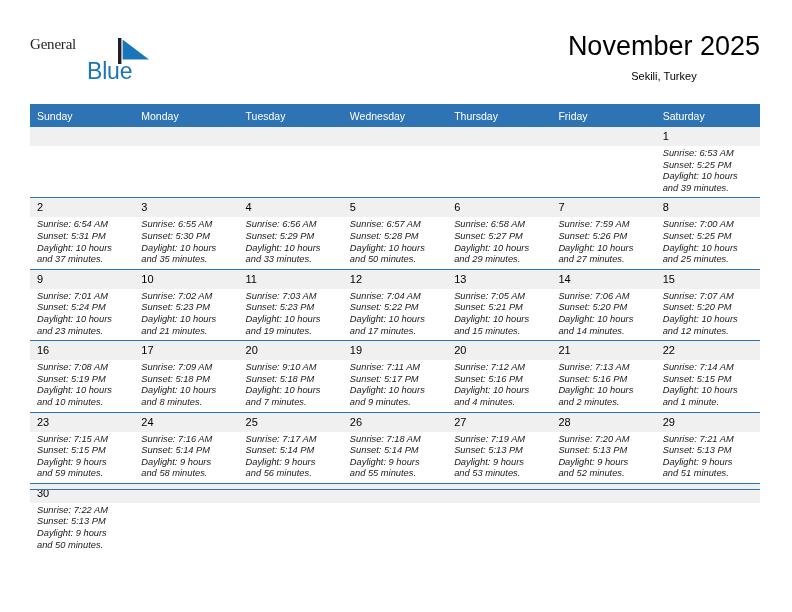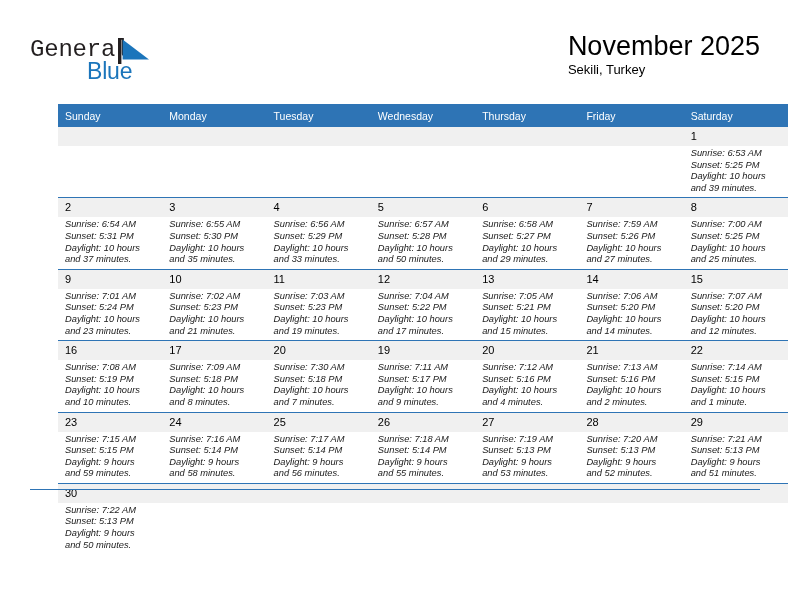--- a/index.html
+++ b/index.html
@@ -33,24 +33,24 @@
     position: absolute;
     left: 0;
     top: 6px;
     width: 180px;
     height: 56px;
   }
   .logo-general {
     position: absolute;
     left: 0;
     top: 0;
-    font-size: 24px;
+    font-size: 15px;
     letter-spacing: -0.2px;
     color: #231f20;
-    font-family: Liberation Mono, monospace;
+    font-family: Liberation Serif, serif;
   }
   .logo-blue {
     position: absolute;
     left: 57px;
     top: 22px;
     font-size: 23px;
     letter-spacing: -0.2px;
     color: #1b75bb;
     font-family: "Liberation Sans", sans-serif;
   }
@@ -58,45 +58,45 @@
     position: absolute;
     left: 88px;
     top: 2px;
     width: 32px;
     height: 26px;
   }
   .title-block {
     position: absolute;
     right: 0;
     top: 0;
-    text-align: left;
+    text-align: center;
   }
   .cal-title {
     font-size: 27px;
     line-height: 32px;
     color: #000000;
     font-weight: normal;
     white-space: nowrap;
   }
   .cal-subtitle {
-    font-size: 13px;
+    margin-top: 6px;
+    font-size: 11px;
     line-height: 16px;
     color: #000000;
     white-space: nowrap;
   }
 
   
   .calendar {
     position: absolute;
     left: 30px;
     top: 104px;
     width: 730px;
     border-collapse: collapse;
     table-layout: fixed;
-    margin-left: 28px;
   }
   .calendar col { width: 104.28px; }
 
   .dow-row th {
     background: #2e74b5;
     color: #ffffff;
     font-size: 10.5px;
     font-weight: normal;
     text-align: left;
     padding: 5px 0 5px 7px;
@@ -399,21 +399,21 @@
             <div class="cell-body">
               <div>Sunrise: 7:09 AM</div>
               <div>Sunset: 5:18 PM</div>
               <div>Daylight: 10 hours</div>
               <div>and 8 minutes.</div>
             </div>
           </td>
           <td class="cell">
             <div class="daynum">20</div>
             <div class="cell-body">
-              <div>Sunrise: 7:30 AM</div>
+              <div>Sunrise: 9:10 AM</div>
               <div>Sunset: 5:18 PM</div>
               <div>Daylight: 10 hours</div>
               <div>and 7 minutes.</div>
             </div>
           </td>
           <td class="cell">
             <div class="daynum">19</div>
             <div class="cell-body">
               <div>Sunrise: 7:11 AM</div>
               <div>Sunset: 5:17 PM</div>

